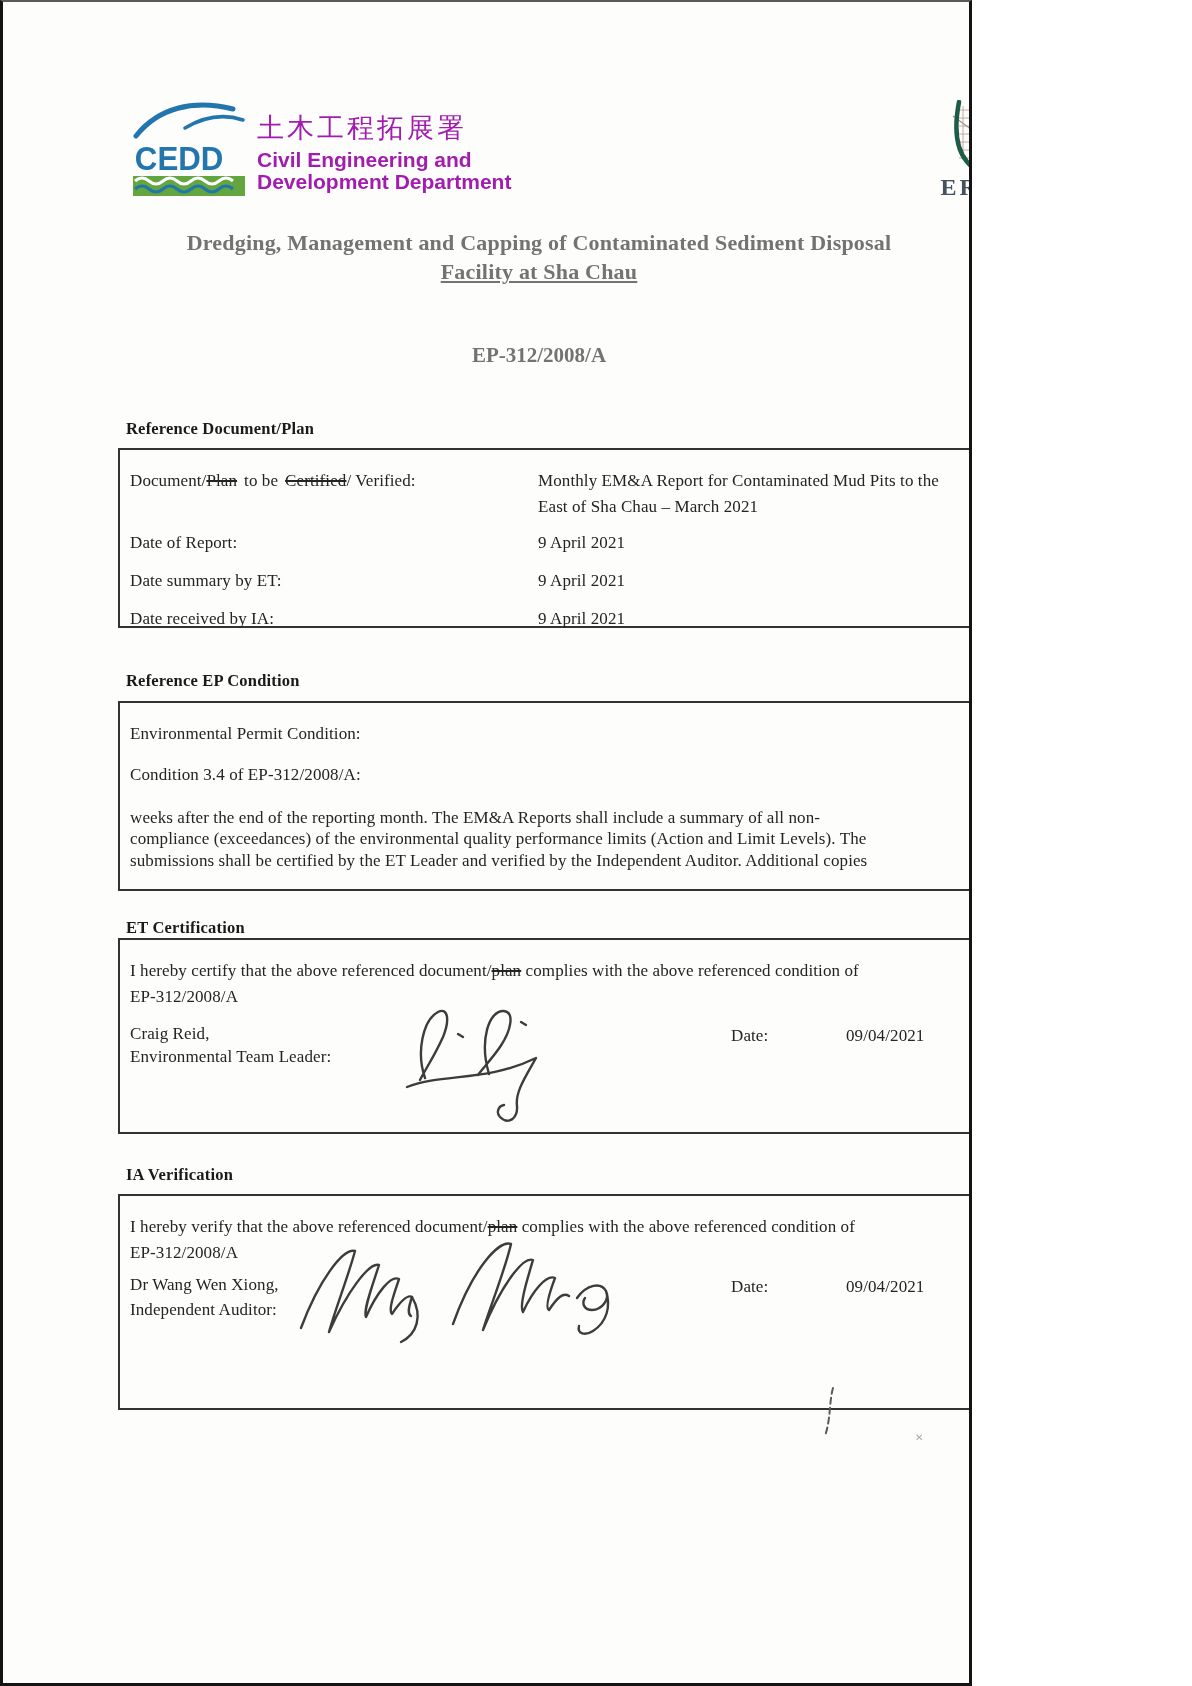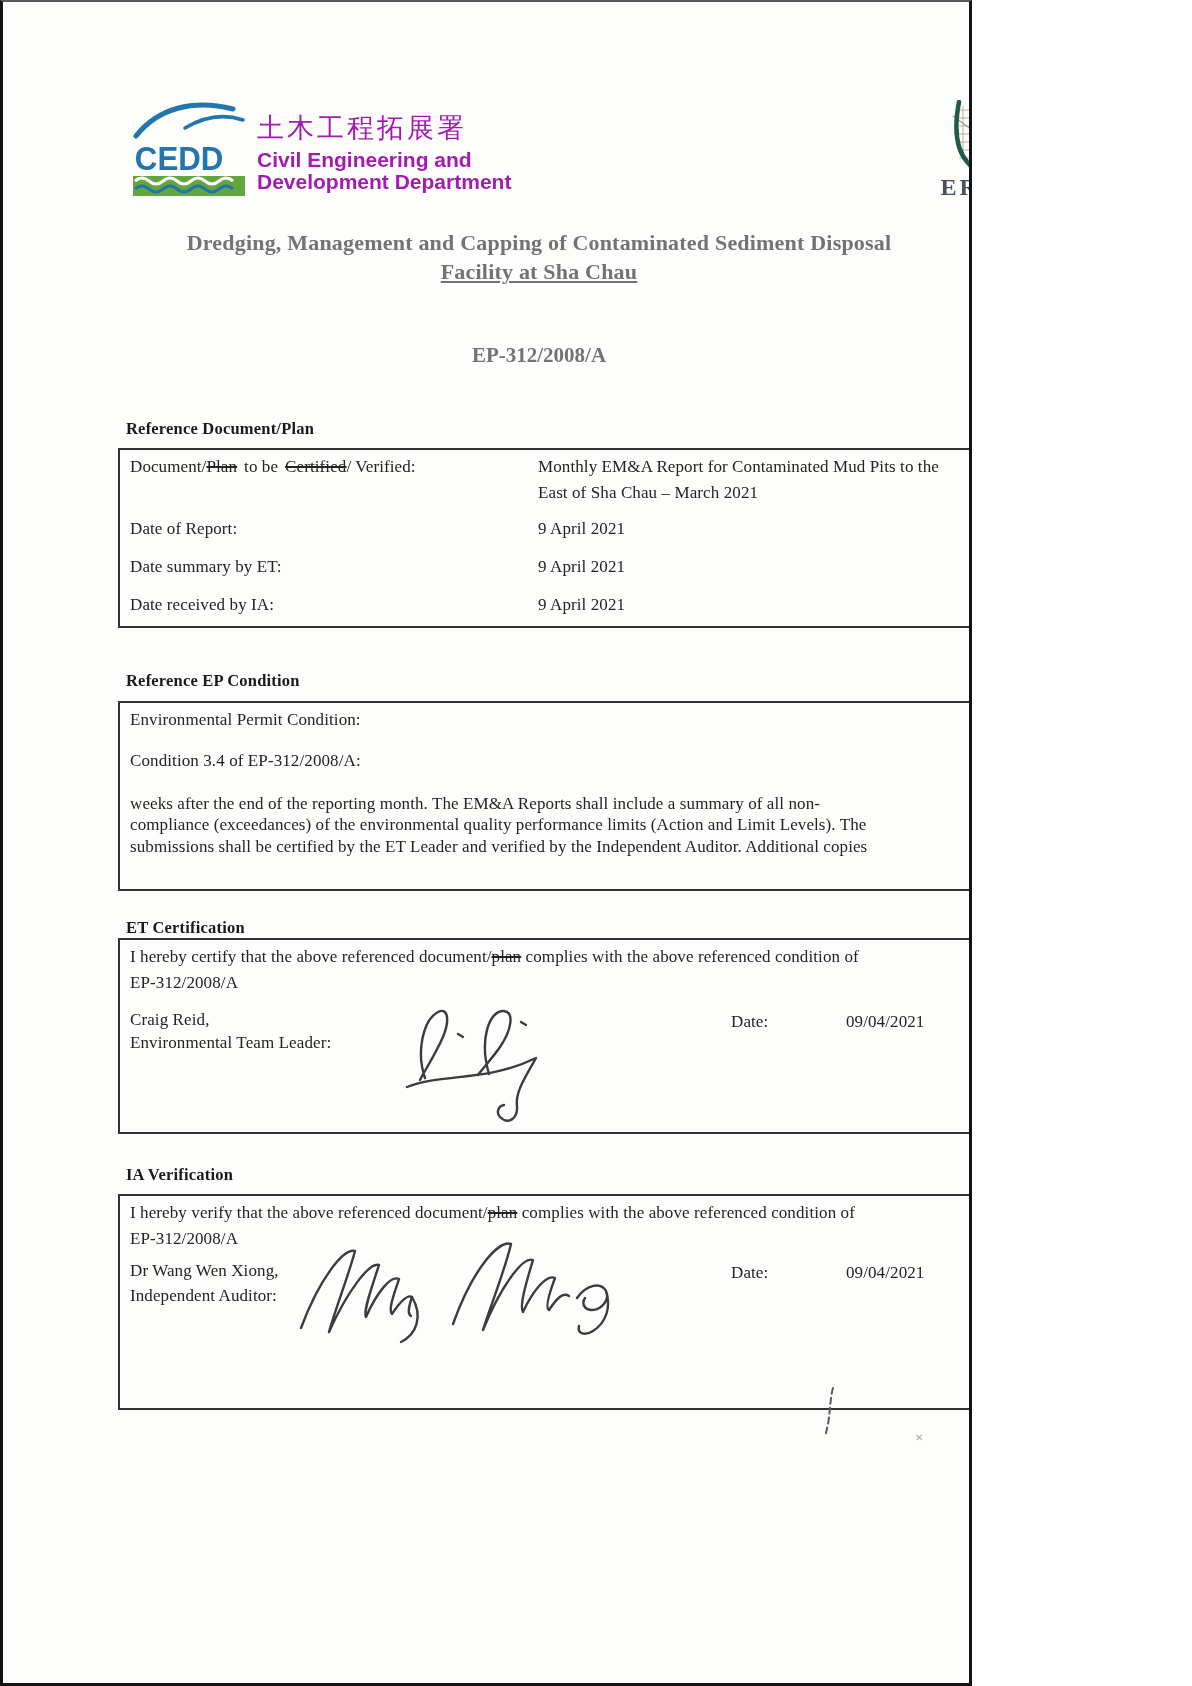--- a/index.html
+++ b/index.html
@@ -5,21 +5,21 @@
   * { margin:0; padding:0; box-sizing:border-box; }
   html,body { background:#ffffff; }
   .page {
     position:relative; width:972px; height:1686px;
     background:#fdfdfc; color:#222;
     border:3px solid #131313; border-top:2px solid #5a5a5a;
     font-family:"Liberation Serif", serif;
     overflow:hidden;
   }
   .abs { position:absolute; }
-  .body-text { font-size:17px; color:#242424; letter-spacing:0.1px; }
+  .body-text { font-size:17px; color:#242424; letter-spacing:0.1px;margin-top:14px; }
   .heading { font-size:16.5px; font-weight:bold; color:#1a1a1a; letter-spacing:0.2px; }
   .box { position:absolute; border:2px solid #333; background:transparent; }
   .title-line { position:absolute; left:70px; width:932px; text-align:center;
                 font-weight:bold; color:#737373; }
   .t-main { font-size:22px; letter-spacing:0.2px; }
   .t-sub  { font-size:21px; }
   .strike1 { text-decoration:line-through; text-decoration-thickness:1.5px; padding-right:7px; }
   .strike2 { text-decoration:line-through; text-decoration-thickness:1.5px; padding-left:7px; }
   .strikeword { text-decoration:line-through; text-decoration-thickness:1.5px; }
   .cedd-cn { font-size:27px; color:#a21caf; letter-spacing:3px; font-family:Liberation Serif, serif; }

